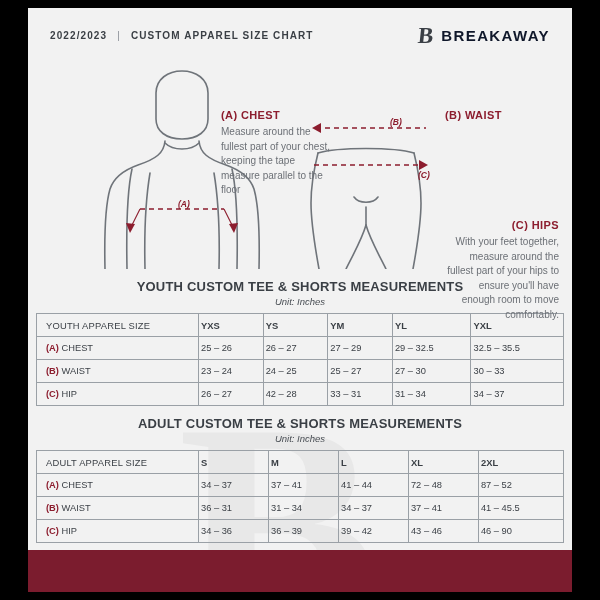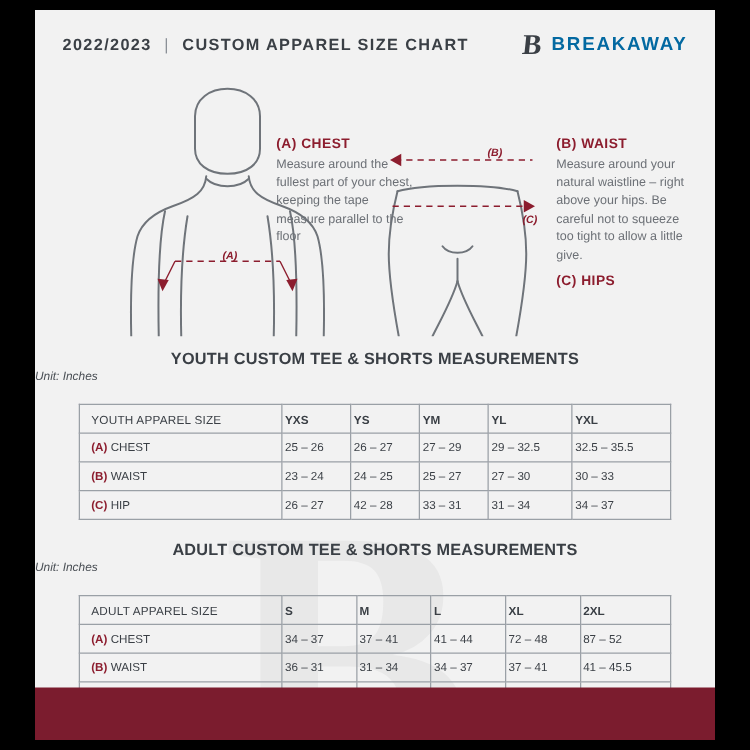--- a/index.html
+++ b/index.html
@@ -40,21 +40,21 @@
   
   .header {
     padding: 16px 22px 8px 22px;
     display: flex;
     align-items: center;
     justify-content: space-between;
   }
   .header-left {
     display: flex;
     align-items: center;
-    font-size: 13px;
+    font-size: 10px;
     font-weight: bold;
     letter-spacing: 1.1px;
     color: #3a3f45;
   }
   .header-sep {
     margin: 0 10px;
     color: #8b9097;
     font-weight: normal;
   }
   .header-right {
@@ -67,21 +67,21 @@
     font-size: 23px;
     font-weight: bold;
     color: #3a3f45;
     line-height: 1;
     transform: skewX(-6deg);
   }
   .logo-text {
     font-size: 15px;
     font-weight: bold;
     letter-spacing: 1.4px;
-    color: #0369a1;
+    color: #0f172a;
   }
 
   
   .diagram {
     position: relative;
     height: 212px;
     margin: 2px 0 0 0;
   }
   .diagram svg { position: absolute; left: 0; top: 0; }
 
@@ -96,51 +96,51 @@
     letter-spacing: .4px;
     margin-bottom: 4px;
   }
   .note-body {
     color: #6c7076;
     font-size: 10px;
     line-height: 1.45;
   }
   .note-chest { left: 193px; top: 52px; width: 112px; }
   .note-waist { left: 417px; top: 52px; width: 114px; }
-  .note-hips  { left: 417px; top: 162px; width: 114px; }
+  .note-hips  { left: 417px; top: 162px; width: 114px; text-align: right; }
 
   .dim-label {
     position: absolute;
     color: #8c1d2e;
     font-size: 8.5px;
     font-weight: bold;
     font-style: italic;
   }
 
   
   .section { margin-top: 10px; }
   .tbl-title {
     text-align: center;
     font-size: 13px;
     font-weight: bold;
     color: #3a3f45;
     letter-spacing: .2px;
   }
   .tbl-sub {
-    text-align: left;
+    text-align: center;
     font-size: 9.5px;
     font-style: italic;
     color: #4a4f55;
     margin-top: 2px;
     margin-bottom: 6px;
   }
   table {
     border-collapse: collapse;
-    width: 474px;
-    margin: 16px auto;
+    width: 528px;
+    margin: 0 auto;
     background: transparent;
   }
   th, td {
     border: 1px solid #9aa0a6;
     height: 22px;
     font-size: 9.3px;
     color: #3a3f45;
     text-align: left;
     padding: 0 2px;
   }
@@ -246,24 +246,24 @@
       <div class="dim-label" style="left:150px; top:142px;">(A)</div>
       <div class="dim-label" style="left:362px; top:60px;">(B)</div>
       <div class="dim-label" style="left:390px; top:113px;">(C)</div>
 
       <div class="note note-chest">
         <div class="note-title">(A) CHEST</div>
         <div class="note-body">Measure around the fullest part of your chest, keeping the tape measure parallel to the floor</div>
       </div>
       <div class="note note-waist">
         <div class="note-title">(B) WAIST</div>
-        <div class="note-body">Measure around your natural waistline – right above your hips. Be careful not to squeeze too tight to allow a little give.</div>
       </div>
       <div class="note note-hips">
         <div class="note-title">(C) HIPS</div>
+        <div class="note-body">With your feet together, measure around the fullest part of your hips to ensure you'll have enough room to move comfortably.</div>
       </div>
     </div>
 
     <div class="section">
       <div class="tbl-title">YOUTH CUSTOM TEE &amp; SHORTS MEASUREMENTS</div>
       <div class="tbl-sub">Unit: Inches</div>
       <table>
         <thead>
           <tr>
             <th class="row-head">YOUTH APPAREL SIZE</th>

